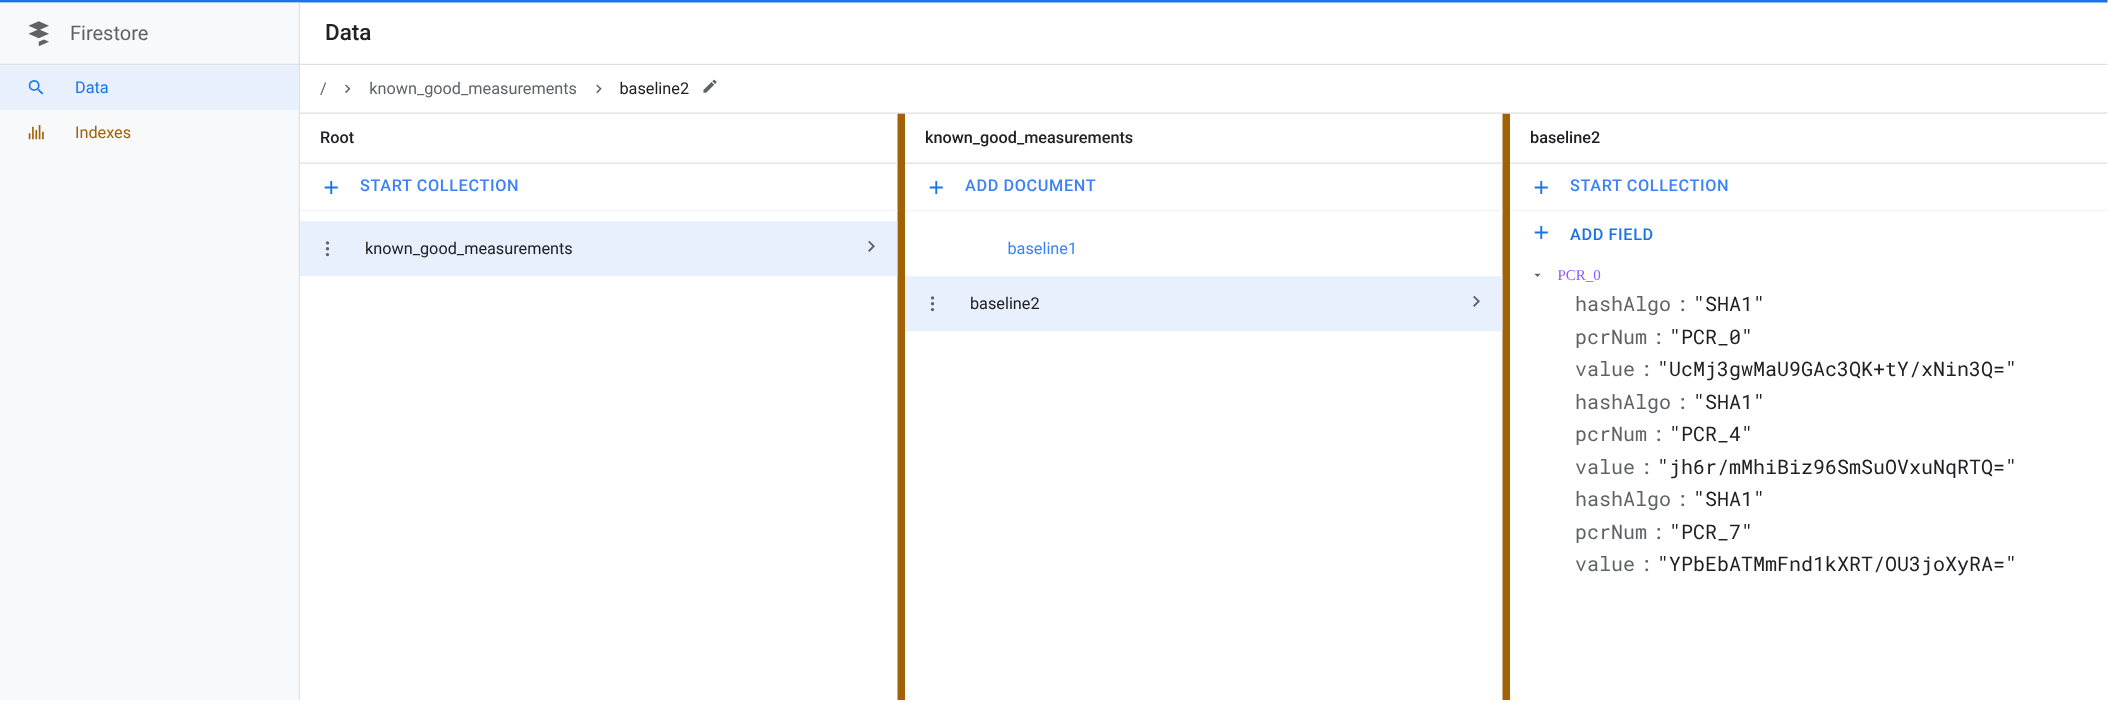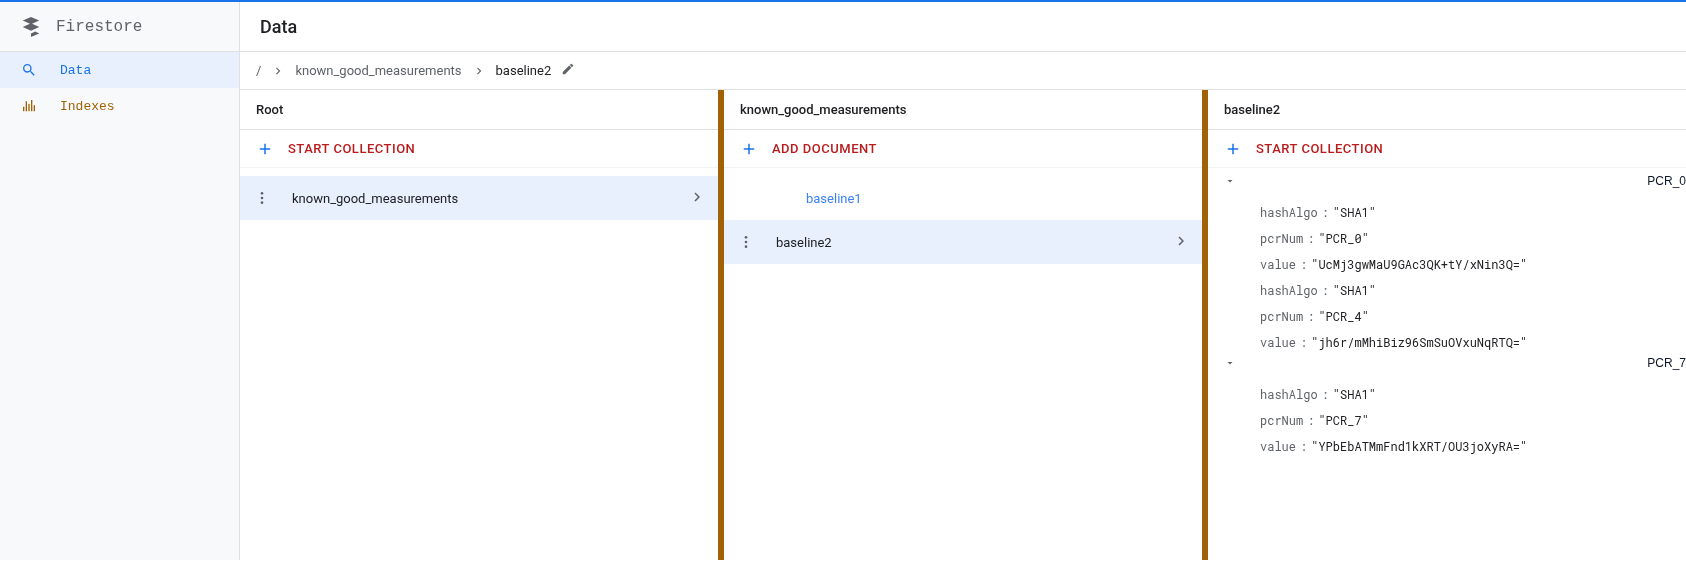--- a/index.html
+++ b/index.html
@@ -1,56 +1,56 @@
 <!DOCTYPE html>
 <html><head>
 <meta charset="utf-8">
 <style>
   * { box-sizing: border-box; margin: 0; padding: 0; }
   html, body { height: 100%; font-family: Roboto, "Helvetica Neue", Arial, sans-serif; font-size: 13px; color: #202124; background: #fff; }
   body { border-top: 2px solid #1a73e8; }
   .app { display: flex; height: calc(100% - 2px); }
   
-  .sidebar { width: 240px; flex-shrink: 0; background: #f8f9fa; border-right: 1px solid #e0e0e0; display: flex; flex-direction: column; font-family: Liberation Mono, monospace; }
+  .sidebar { width: 240px; flex-shrink: 0; background: #f8f9fa; border-right: 1px solid #e0e0e0; display: flex; flex-direction: column; }
   .sidebar-header { display: flex; align-items: center; padding: 0 20px; height: 50px; border-bottom: 1px solid #e0e0e0; gap: 14px; }
   .sidebar-title { font-size: 16px; color: #5f6368; }
   .sidebar-item { display: flex; align-items: center; height: 36px; padding: 0 20px; gap: 22px; font-size: 13px; color: #a16207; cursor: pointer; }
   .sidebar-item.active { background: #e8f0fe; color: #1a73e8; }
   .sidebar-item .nav-icon { width: 18px; display: flex; justify-content: center; }
   .firestore-logo svg { display: block; }
   
   .main { flex: 1; display: flex; flex-direction: column; min-width: 0; }
   .main-header { height: 50px; border-bottom: 1px solid #e0e0e0; display: flex; align-items: center; padding: 0 20px; font-size: 18px; font-weight: 500; }
   .breadcrumb { display: flex; align-items: center; gap: 10px; padding: 10px 16px; color: #5f6368; font-size: 13px; }
   .breadcrumb .crumb { color: #5f6368; }
   .breadcrumb .crumb.current { color: #202124; }
   .breadcrumb .chev svg, .breadcrumb .slash-icon { display:block; }
   .pencil { color: #5f6368; }
   
   .columns { flex: 1; display: flex; border-top: 1px solid #e0e0e0; min-height: 0; }
   .col { flex: 1; border-right: 6px solid #a16207; display: flex; flex-direction: column; min-width: 0; }
   .col:last-child { border-right: none; }
   .col-header { height: 40px; display: flex; align-items: center; padding: 0 16px; font-weight: 500; font-size: 13px; color: #202124; border-bottom: 1px solid #e0e0e0; }
-  .col-action { height: 38px; display: flex; align-items: center; padding: 0 16px; gap: 14px; color: #b91c1c; font-weight: 500; font-size: 13px; letter-spacing: 0.5px; cursor: pointer; border-bottom: 1px solid #f1f3f4; }
+  .col-action { height: 38px; display: flex; align-items: center; padding: 0 16px; gap: 14px; color: #3b82f6; font-weight: 500; font-size: 13px; letter-spacing: 0.5px; cursor: pointer; border-bottom: 1px solid #f1f3f4; }
   .col-action .plus { width: 18px; height: 18px; }
   .col-body { flex: 1; overflow-y: auto; padding-top: 8px; }
   .list-row { height: 44px; display: flex; align-items: center; padding: 0 12px 0 12px; gap: 10px; color: #202124; font-size: 13px; cursor: pointer; }
   .list-row.selected { background: #e8f0fe; }
   .list-row .more { width: 20px; color: #5f6368; display:flex; justify-content:center; visibility: hidden; }
   .list-row.selected .more { visibility: visible; }
   .list-row .label { flex: 1; padding-left: 10px; white-space: nowrap; overflow: hidden; text-overflow: ellipsis; }
   .list-row.plain .label { color: #3b82f6; padding-left: 40px; }
   .list-row .chev-right { color: #5f6368; visibility: hidden; }
   .list-row.selected .chev-right { visibility: visible; }
   
   .doc-action { height: 38px; display: flex; align-items: center; padding: 0 16px; gap: 14px; color: #1a73e8; font-weight: 500; font-size: 13px; letter-spacing: 0.5px; cursor: pointer; }
   .field-group { padding-left: 16px; }
-  .field-header { display: flex; align-items: center; gap: 10px; height: 26px; color: #0f172a; font-family: Liberation Sans, sans-serif; font-size: 12px; cursor: pointer; justify-content: space-between; }
+  .field-header { display: flex; align-items: center; gap: 10px; height: 26px; color: #8b5cf6; font-family: Liberation Serif, serif; font-size: 12px; cursor: pointer; }
   .field-header .caret svg { display:block; }
-  .field-kv { display: flex; align-items: flex-end; height: 26px; padding-left: 36px; font-family: "Roboto Mono", Menlo, Consolas, monospace; font-size: 12px; gap: 4px; }
+  .field-kv { display: flex; align-items: flex-start; height: 26px; padding-left: 36px; font-family: "Roboto Mono", Menlo, Consolas, monospace; font-size: 16px; gap: 4px; }
   .field-kv .k { color: #5f6368; }
   .field-kv .v { color: #202124; }
   svg { flex-shrink: 0; }
 </style>
 </head>
 <body>
 
 <div class="app">
 
   <aside class="sidebar">
@@ -174,20 +174,28 @@
       <section class="col">
         <div class="col-header">baseline2</div>
         <div class="col-action">
           <span class="plus">
             <svg width="18" height="18" viewBox="0 0 24 24" fill="#1a73e8">
                 <path d="M19 13h-6v6h-2v-6H5v-2h6V5h2v6h6v2z"></path>
               </svg>
           </span>
           <span>START COLLECTION</span>
         </div>
+        <div class="doc-action">
+          <span class="plus">
+            <svg width="18" height="18" viewBox="0 0 24 24" fill="#1a73e8">
+                <path d="M19 13h-6v6h-2v-6H5v-2h6V5h2v6h6v2z"></path>
+              </svg>
+          </span>
+          <span>ADD FIELD</span>
+        </div>
         <div class="col-body" id="doc-fields" style="padding-top:0;">
             <div class="field-group">
               <div class="field-header">
                 <span class="caret">
                   <svg width="12" height="12" viewBox="0 0 24 24" fill="#5f6368">
                     <path d="M7 10l5 5 5-5z"></path>
                   </svg>
                 </span>
                 <span>PCR_0</span>
               </div>
@@ -218,28 +226,20 @@
                 <span class="k">: </span>
                 <span class="v">"PCR_4"</span>
               </div>
               <div class="field-kv">
                 <span class="k">value</span>
                 <span class="k">: </span>
                 <span class="v">"jh6r/mMhiBiz96SmSuOVxuNqRTQ="</span>
               </div>
             </div>
             <div class="field-group">
-              <div class="field-header">
-                <span class="caret">
-                  <svg width="12" height="12" viewBox="0 0 24 24" fill="#5f6368">
-                    <path d="M7 10l5 5 5-5z"></path>
-                  </svg>
-                </span>
-                <span>PCR_7</span>
-              </div>
               <div class="field-kv">
                 <span class="k">hashAlgo</span>
                 <span class="k">: </span>
                 <span class="v">"SHA1"</span>
               </div>
               <div class="field-kv">
                 <span class="k">pcrNum</span>
                 <span class="k">: </span>
                 <span class="v">"PCR_7"</span>
               </div>

